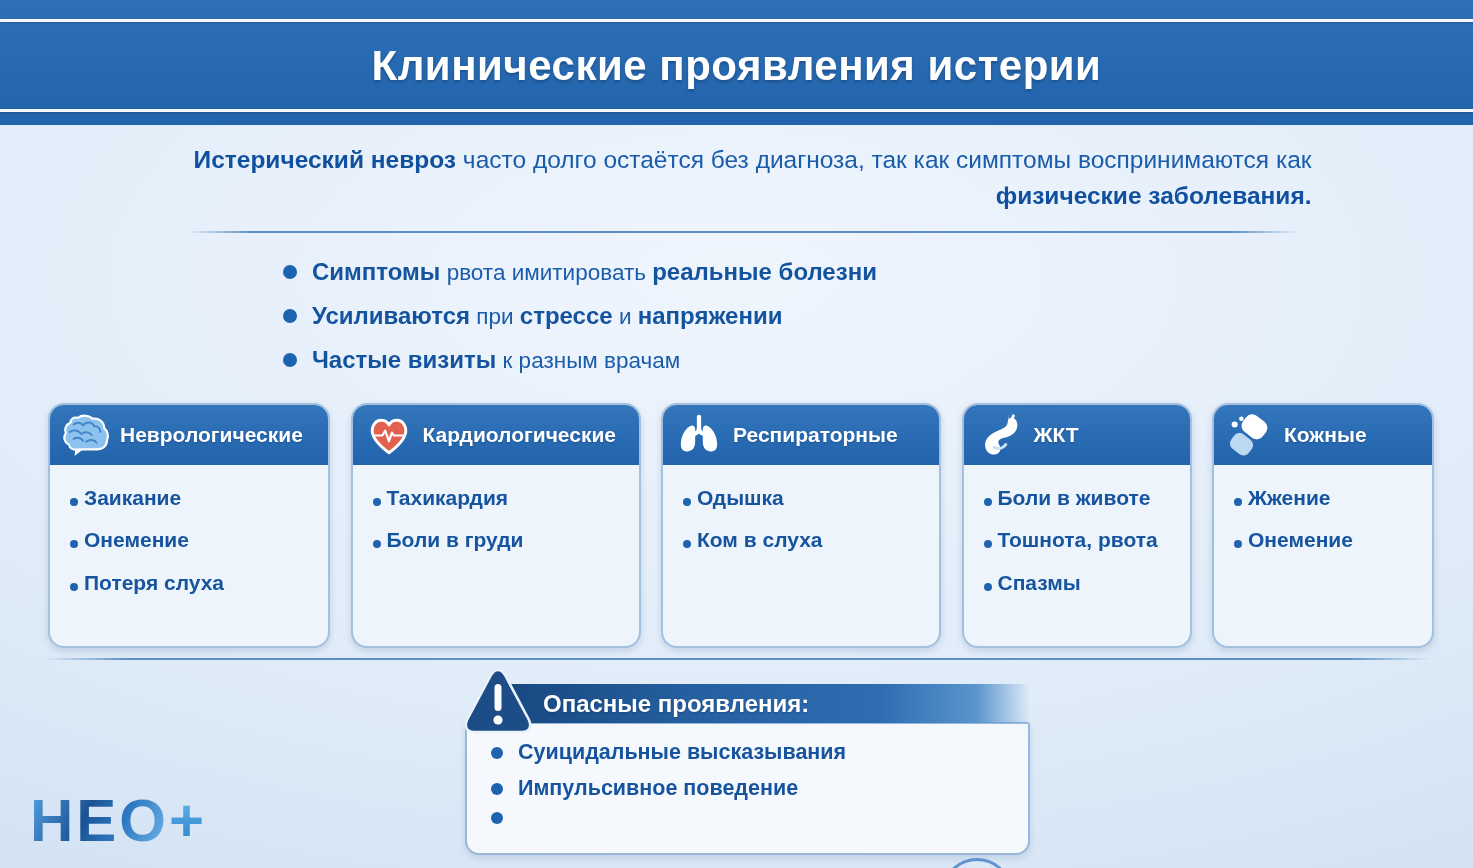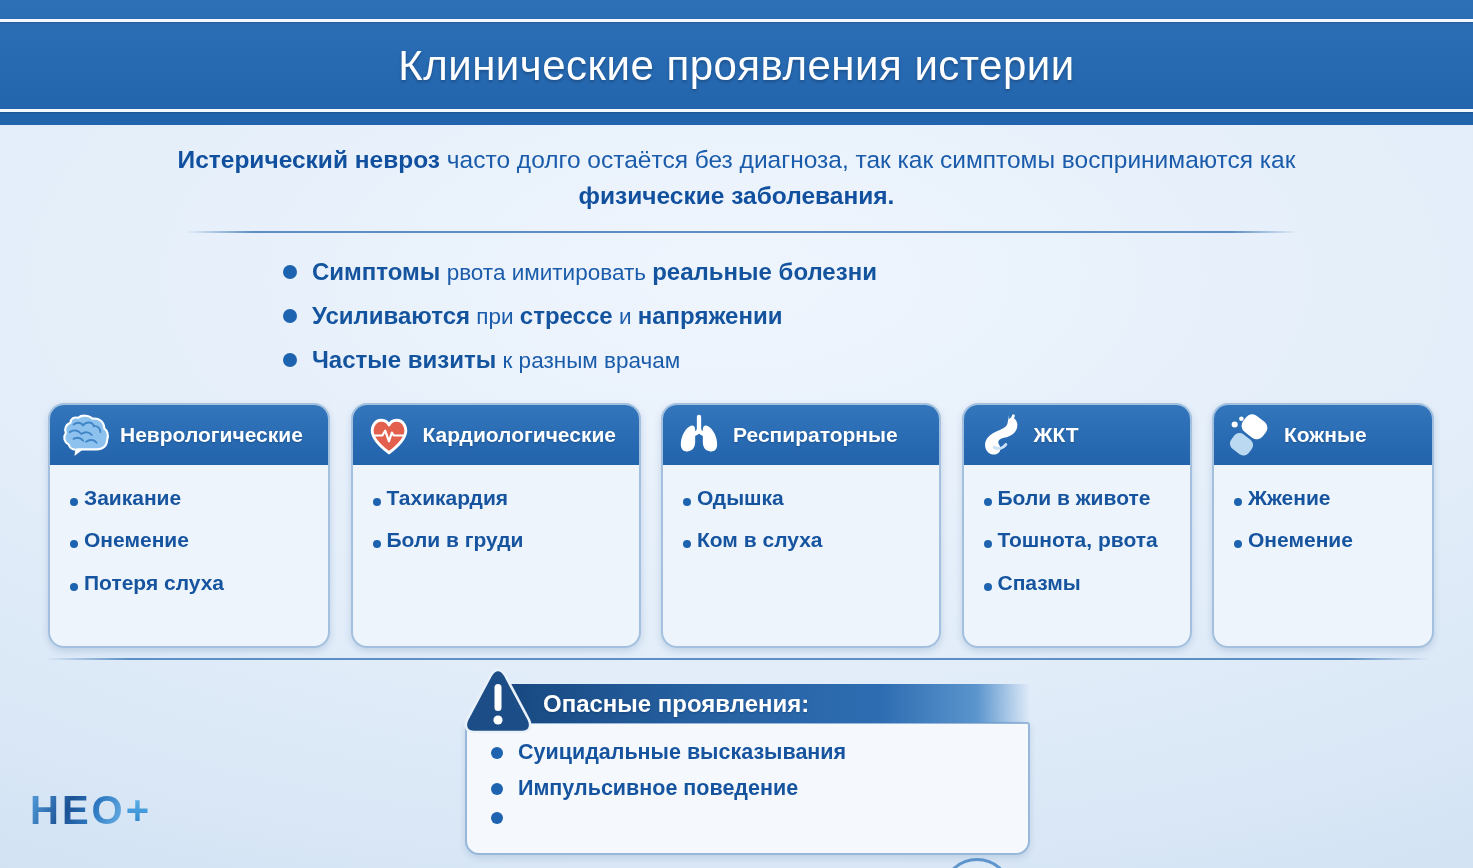--- a/index.html
+++ b/index.html
@@ -8,25 +8,25 @@
           background: radial-gradient(115% 95% at 50% 32%, #eff5fd 0%, #e2edf9 48%, #ccdef1 100%); }
 
   
   .header-band { position:absolute; top:0; left:0; right:0; height:125px;
                  background:linear-gradient(180deg,#2d70b6 0%, #2264ac 100%); }
   .hline { position:absolute; left:0; right:0; height:3px; background:#f4f8fc;
            box-shadow:0 1px 2px rgba(0,0,0,.18); }
   .hline-top { top:19px; } .hline-bottom { bottom:13px; }
   .title { position:absolute; top:22px; bottom:16px; left:0; right:0; display:flex;
            align-items:center; justify-content:center; color:#fff; font-size:42px;
-           font-weight:normal; letter-spacing:.5px; text-shadow:0 2px 3px rgba(15,40,75,.38); }
+           font-weight:bold; letter-spacing:.5px; text-shadow:0 2px 3px rgba(15,40,75,.38); }
 
   
   .intro { position:absolute; top:142px; left:50%; transform:translateX(-50%);
-           width:1150px; text-align:center; font-size:24.5px; line-height:1.45; color:#1a5cab; }
+           width:1150px; text-align:right; font-size:24.5px; line-height:1.45; color:#1a5cab; }
   .intro .b { font-weight:bold; color:#11509e; }
   .divider { position:absolute; height:2px; border-radius:2px;
              background:linear-gradient(90deg, rgba(93,143,196,0) 0%, #5d8fc4 6%, #5d8fc4 94%, rgba(93,143,196,0) 100%); }
   .divider-intro  { top:231px; left:186px; width:1112px; }
   .divider-bottom { top:658px; left:45px;  width:1386px; }
 
   
   .key-points { position:absolute; top:250px; left:283px; list-style:none; }
   .kp { display:flex; align-items:center; gap:15px; height:44px; }
   .kp-dot { width:14px; height:14px; border-radius:50%; background:#1d63af; flex:0 0 auto; }
@@ -56,21 +56,21 @@
   .warning-title { color:#fff; font-weight:bold; font-size:24px; text-shadow:0 1px 2px rgba(10,40,80,.35); }
   .warning-triangle { position:absolute; top:665px; left:461px; width:74px; height:70px; z-index:3; }
   .warning-body { position:absolute; top:722px; left:465px; width:565px; height:133px; z-index:1;
                   background:#f5f9fd; border:2px solid #98b8da; border-radius:3px 3px 14px 14px;
                   box-shadow:0 3px 6px rgba(70,110,160,.18); }
   .warning-list { list-style:none; padding:16px 0 0 24px; display:flex; flex-direction:column; gap:11px; }
   .wi { display:flex; align-items:center; gap:15px; font-size:21.5px; font-weight:bold; color:#16549f; }
   .wi-dot { width:12px; height:12px; border-radius:50%; background:#1d63af; flex:0 0 auto; }
 
   
-  .logo { position:absolute; left:30px; top:789px; font-size:40px; font-weight:bold;
+  .logo { position:absolute; left:30px; top:789px; font-size:60px; font-weight:bold;
           letter-spacing:3px; line-height:1.05; }
   .logo-main { background:linear-gradient(115deg,#57a3e2 0%, #1c5294 40%, #2e7ac2 65%, #78bcec 100%);
                -webkit-background-clip:text; background-clip:text; color:transparent; }
   .logo-plus { background:linear-gradient(180deg,#6fc2f1 0%, #1e77c6 100%);
                -webkit-background-clip:text; background-clip:text; color:transparent; }
   .bottom-arc { position:absolute; left:944px; top:858px; width:66px; height:60px;
                 border-radius:50%; background:#dbe9f7; border:3px solid #5f96ce; }
 </style>
 </head>
 <body>

